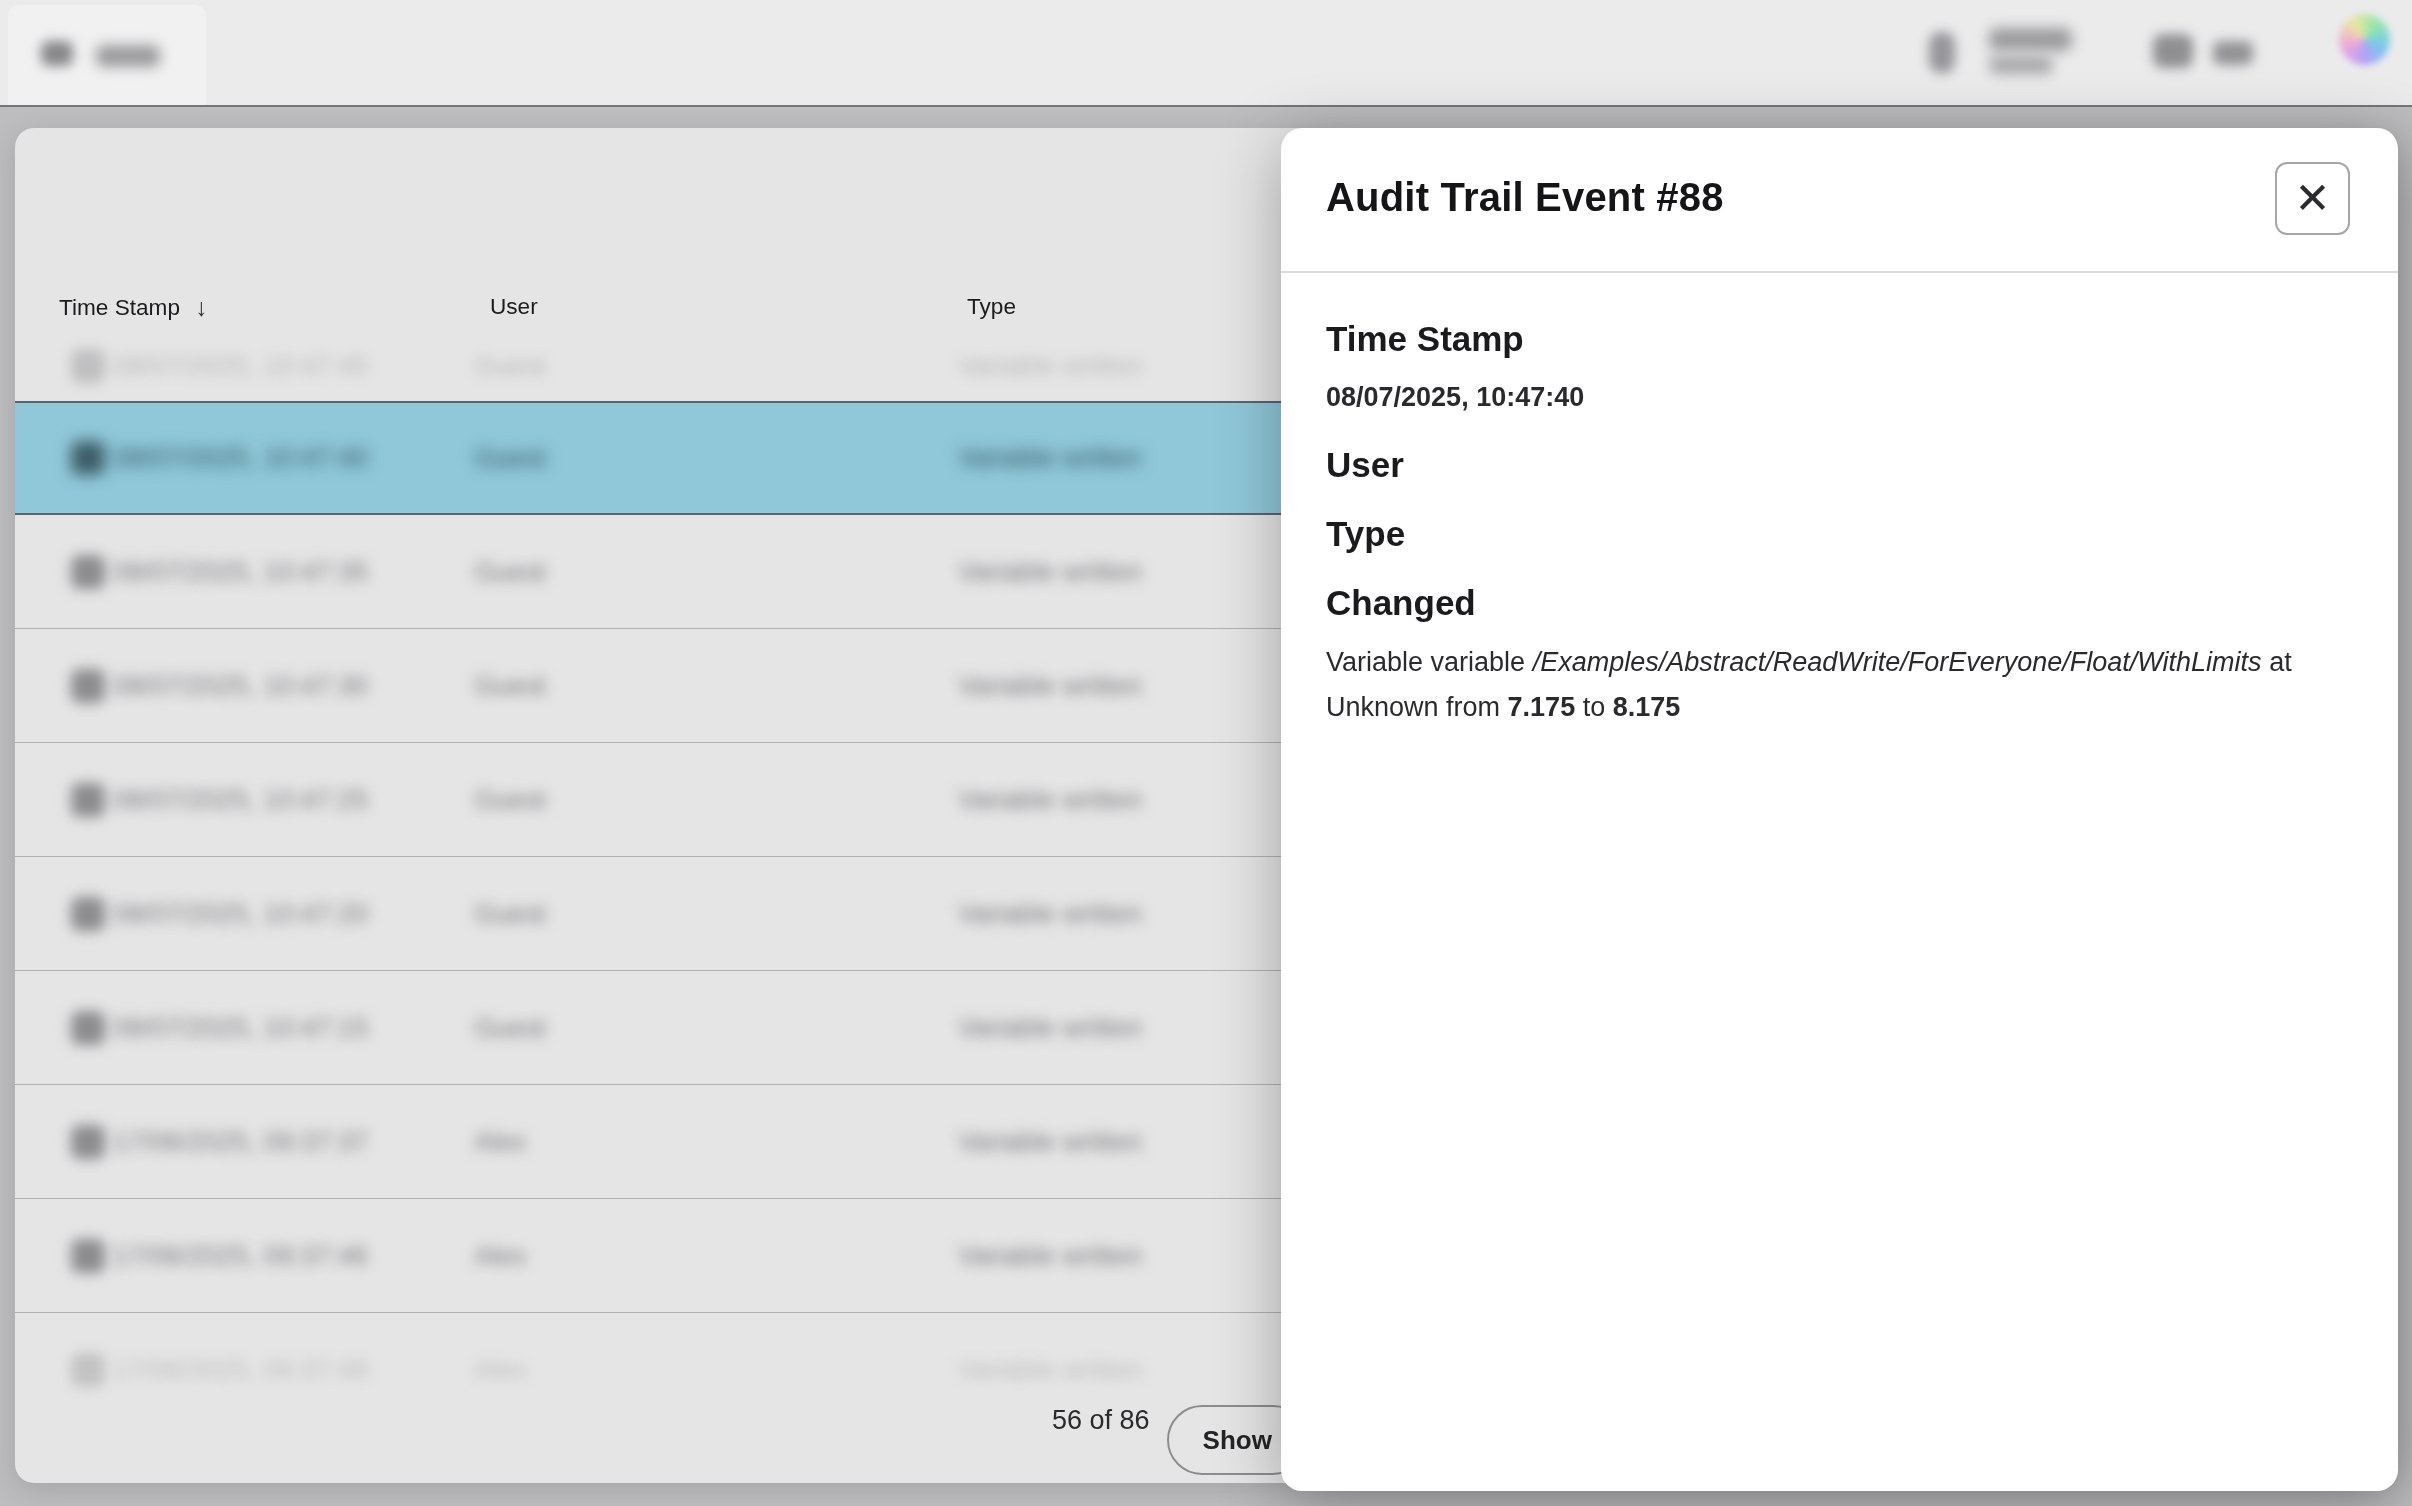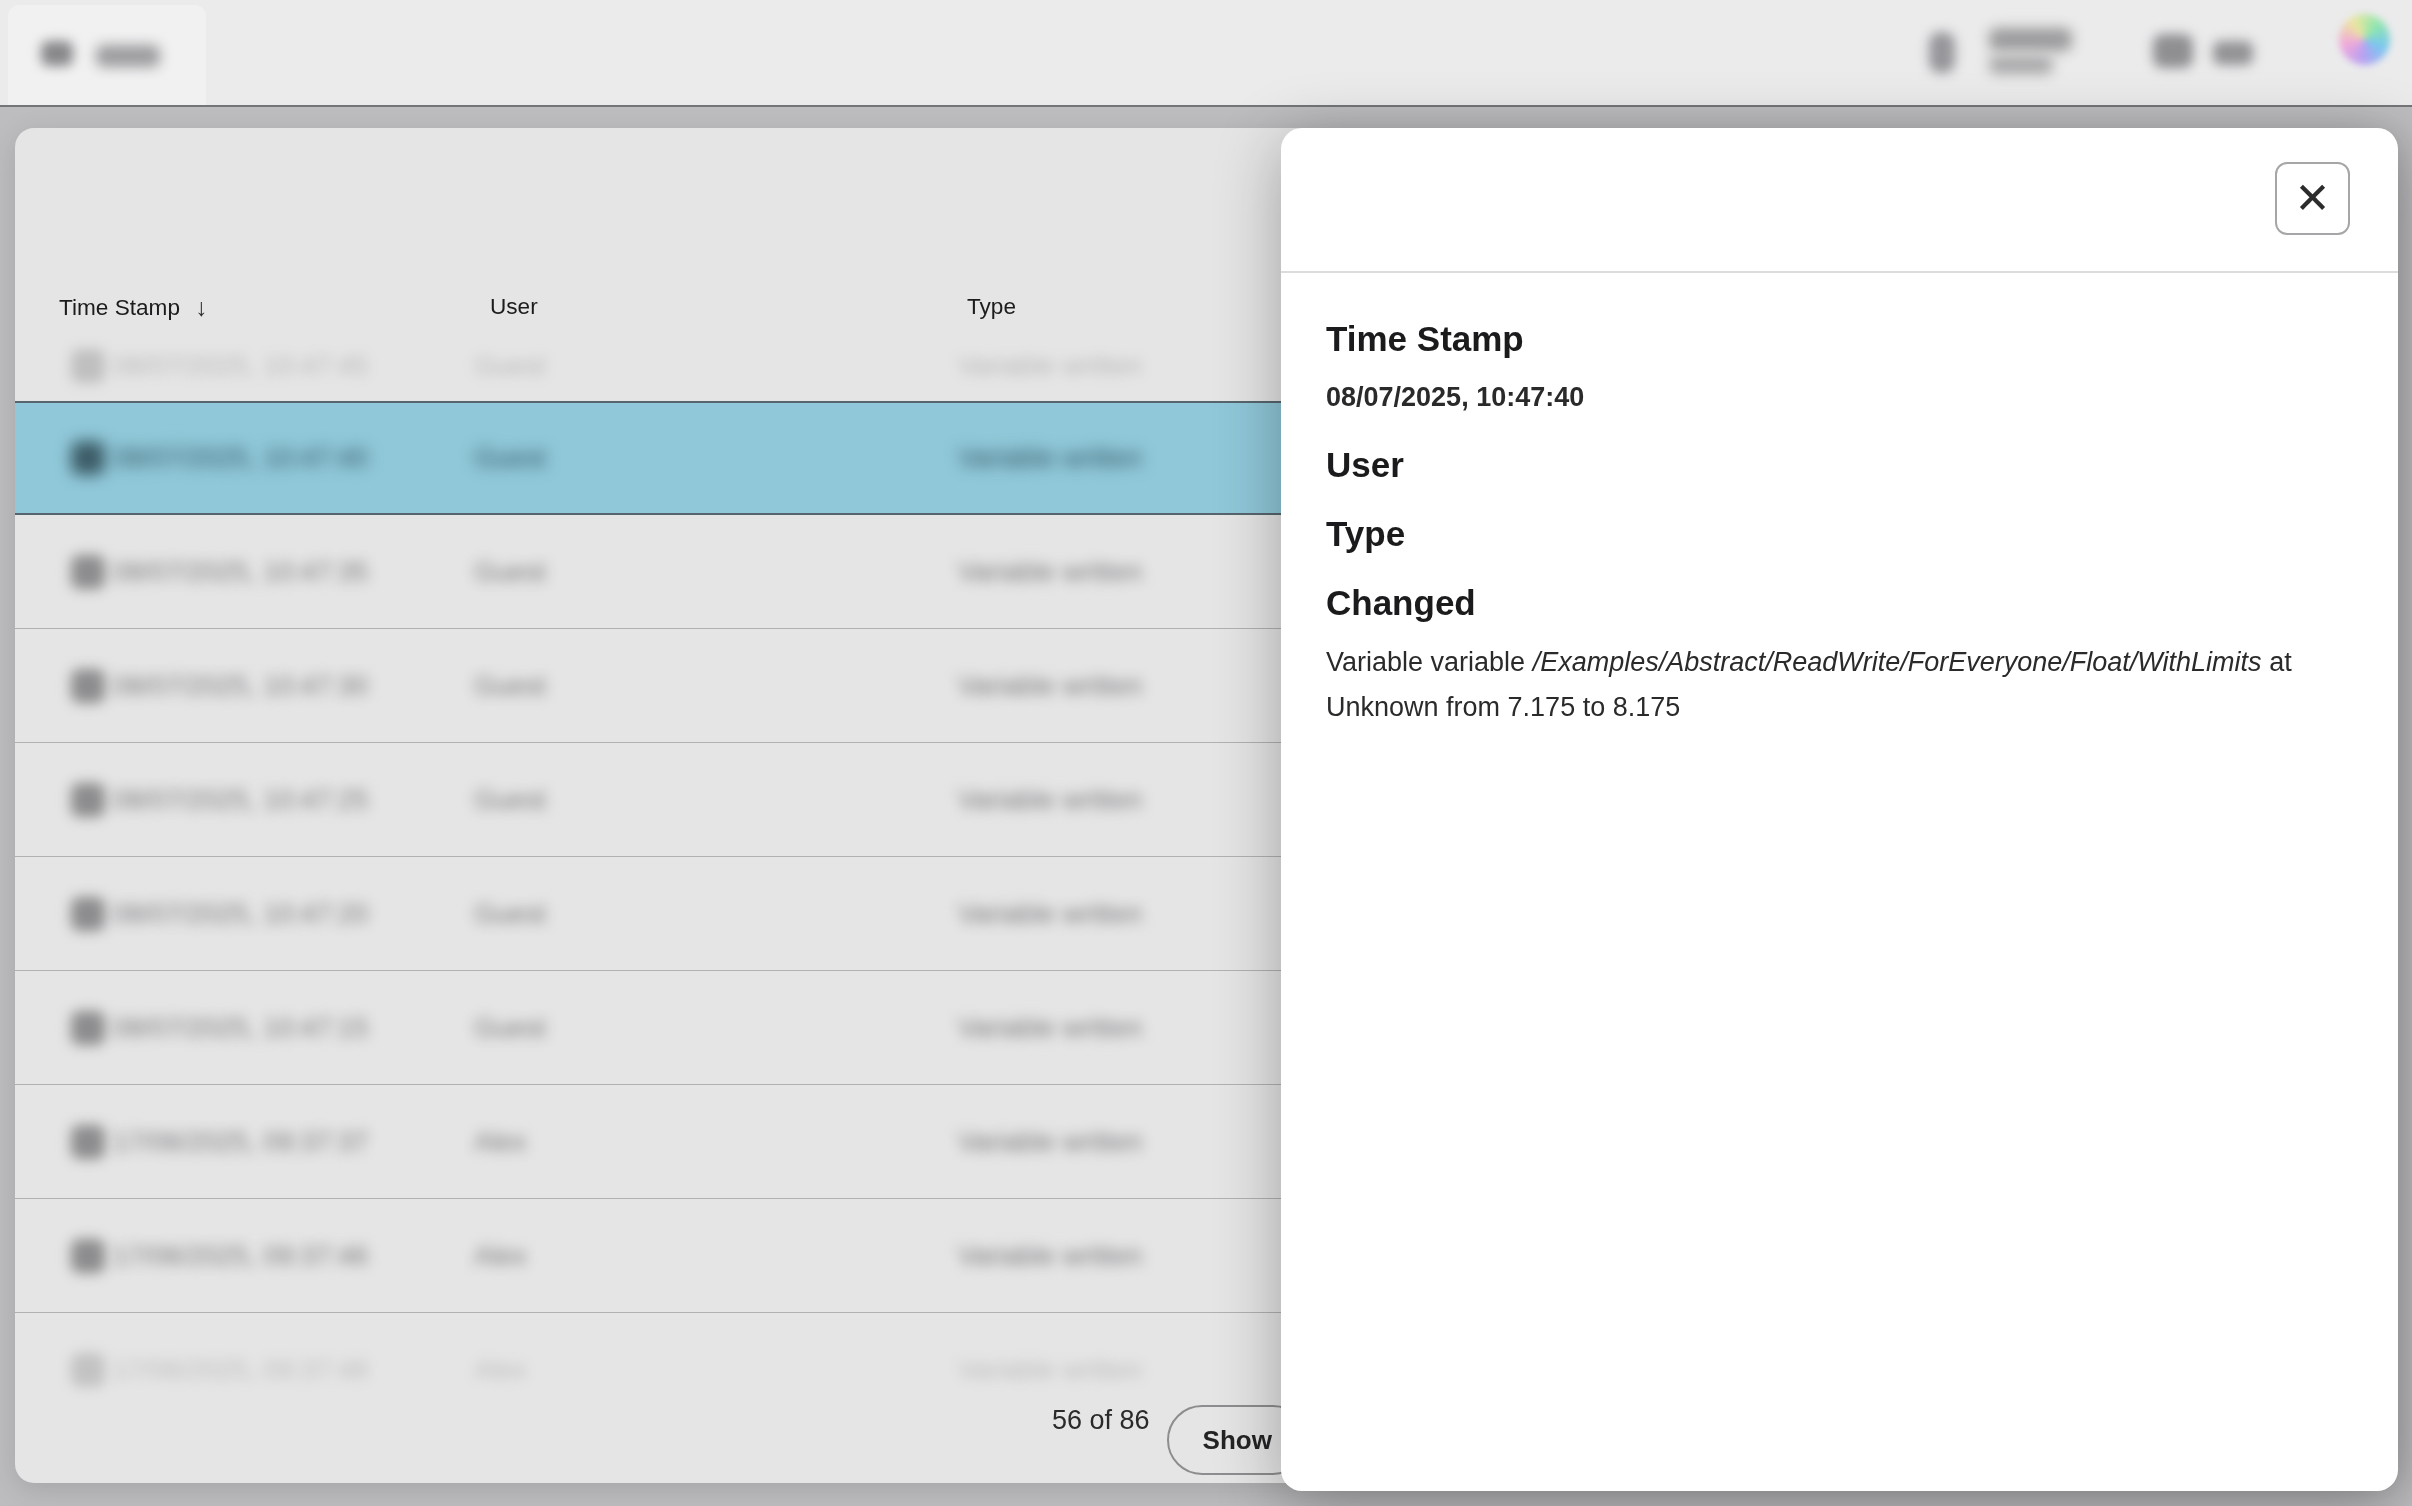--- a/index.html
+++ b/index.html
@@ -99,21 +99,21 @@
     font-size:43px; font-weight:normal; color:#2c2c2e; font-family:inherit;
     line-height:1;
   }
   .panel-divider { position:absolute; left:0; top:143px; width:100%; height:1.9px; background:#dcdcdc; }
   .panel-body { position:absolute; left:45px; top:143px; width:1028px; color:#2a2a2c; }
   .sec-h { font-size:35px; font-weight:bold; color:#1b1b1d; line-height:41px; margin-top:28px; }
   .sec-h.first { margin-top:47px; }
   .sec-v { font-size:27px; line-height:38px; margin-top:19px;font-weight:bold; }
   .details-para { font-size:27px; line-height:45px; margin-top:17px; white-space:pre-wrap; }
   .details-para .path { font-style:italic; }
-  .details-para .num { font-weight:normal; }
+  .details-para .num { font-weight:bold; }
 </style>
 </head>
 <body>
 
 <div class="topbar">
   <div class="tab"></div>
   <span class="blob b-blur6 hamburger-blob"></span>
   <span class="blob b-blur7 applabel-blob"></span>
   <span class="blob b-blur6 person-blob"></span>
   <span class="blob b-blur7 acct-line1"></span>
@@ -201,20 +201,21 @@
     </div>
 
   <div class="table-footer">
     <span class="count-label">56 of 86</span>
     <button class="show-btn">Show</button>
   </div>
 </div>
 
 <div class="panel">
   <div class="panel-header">
+    <div class="panel-title">Audit Trail Event #88</div>
     <button class="close-btn">
       <span>✕</span>
     </button>
   </div>
   <div class="panel-divider"></div>
 
   <div class="panel-body">
     <div class="sec-h first">Time Stamp</div>
     <div class="sec-v">08/07/2025, 10:47:40</div>
 

